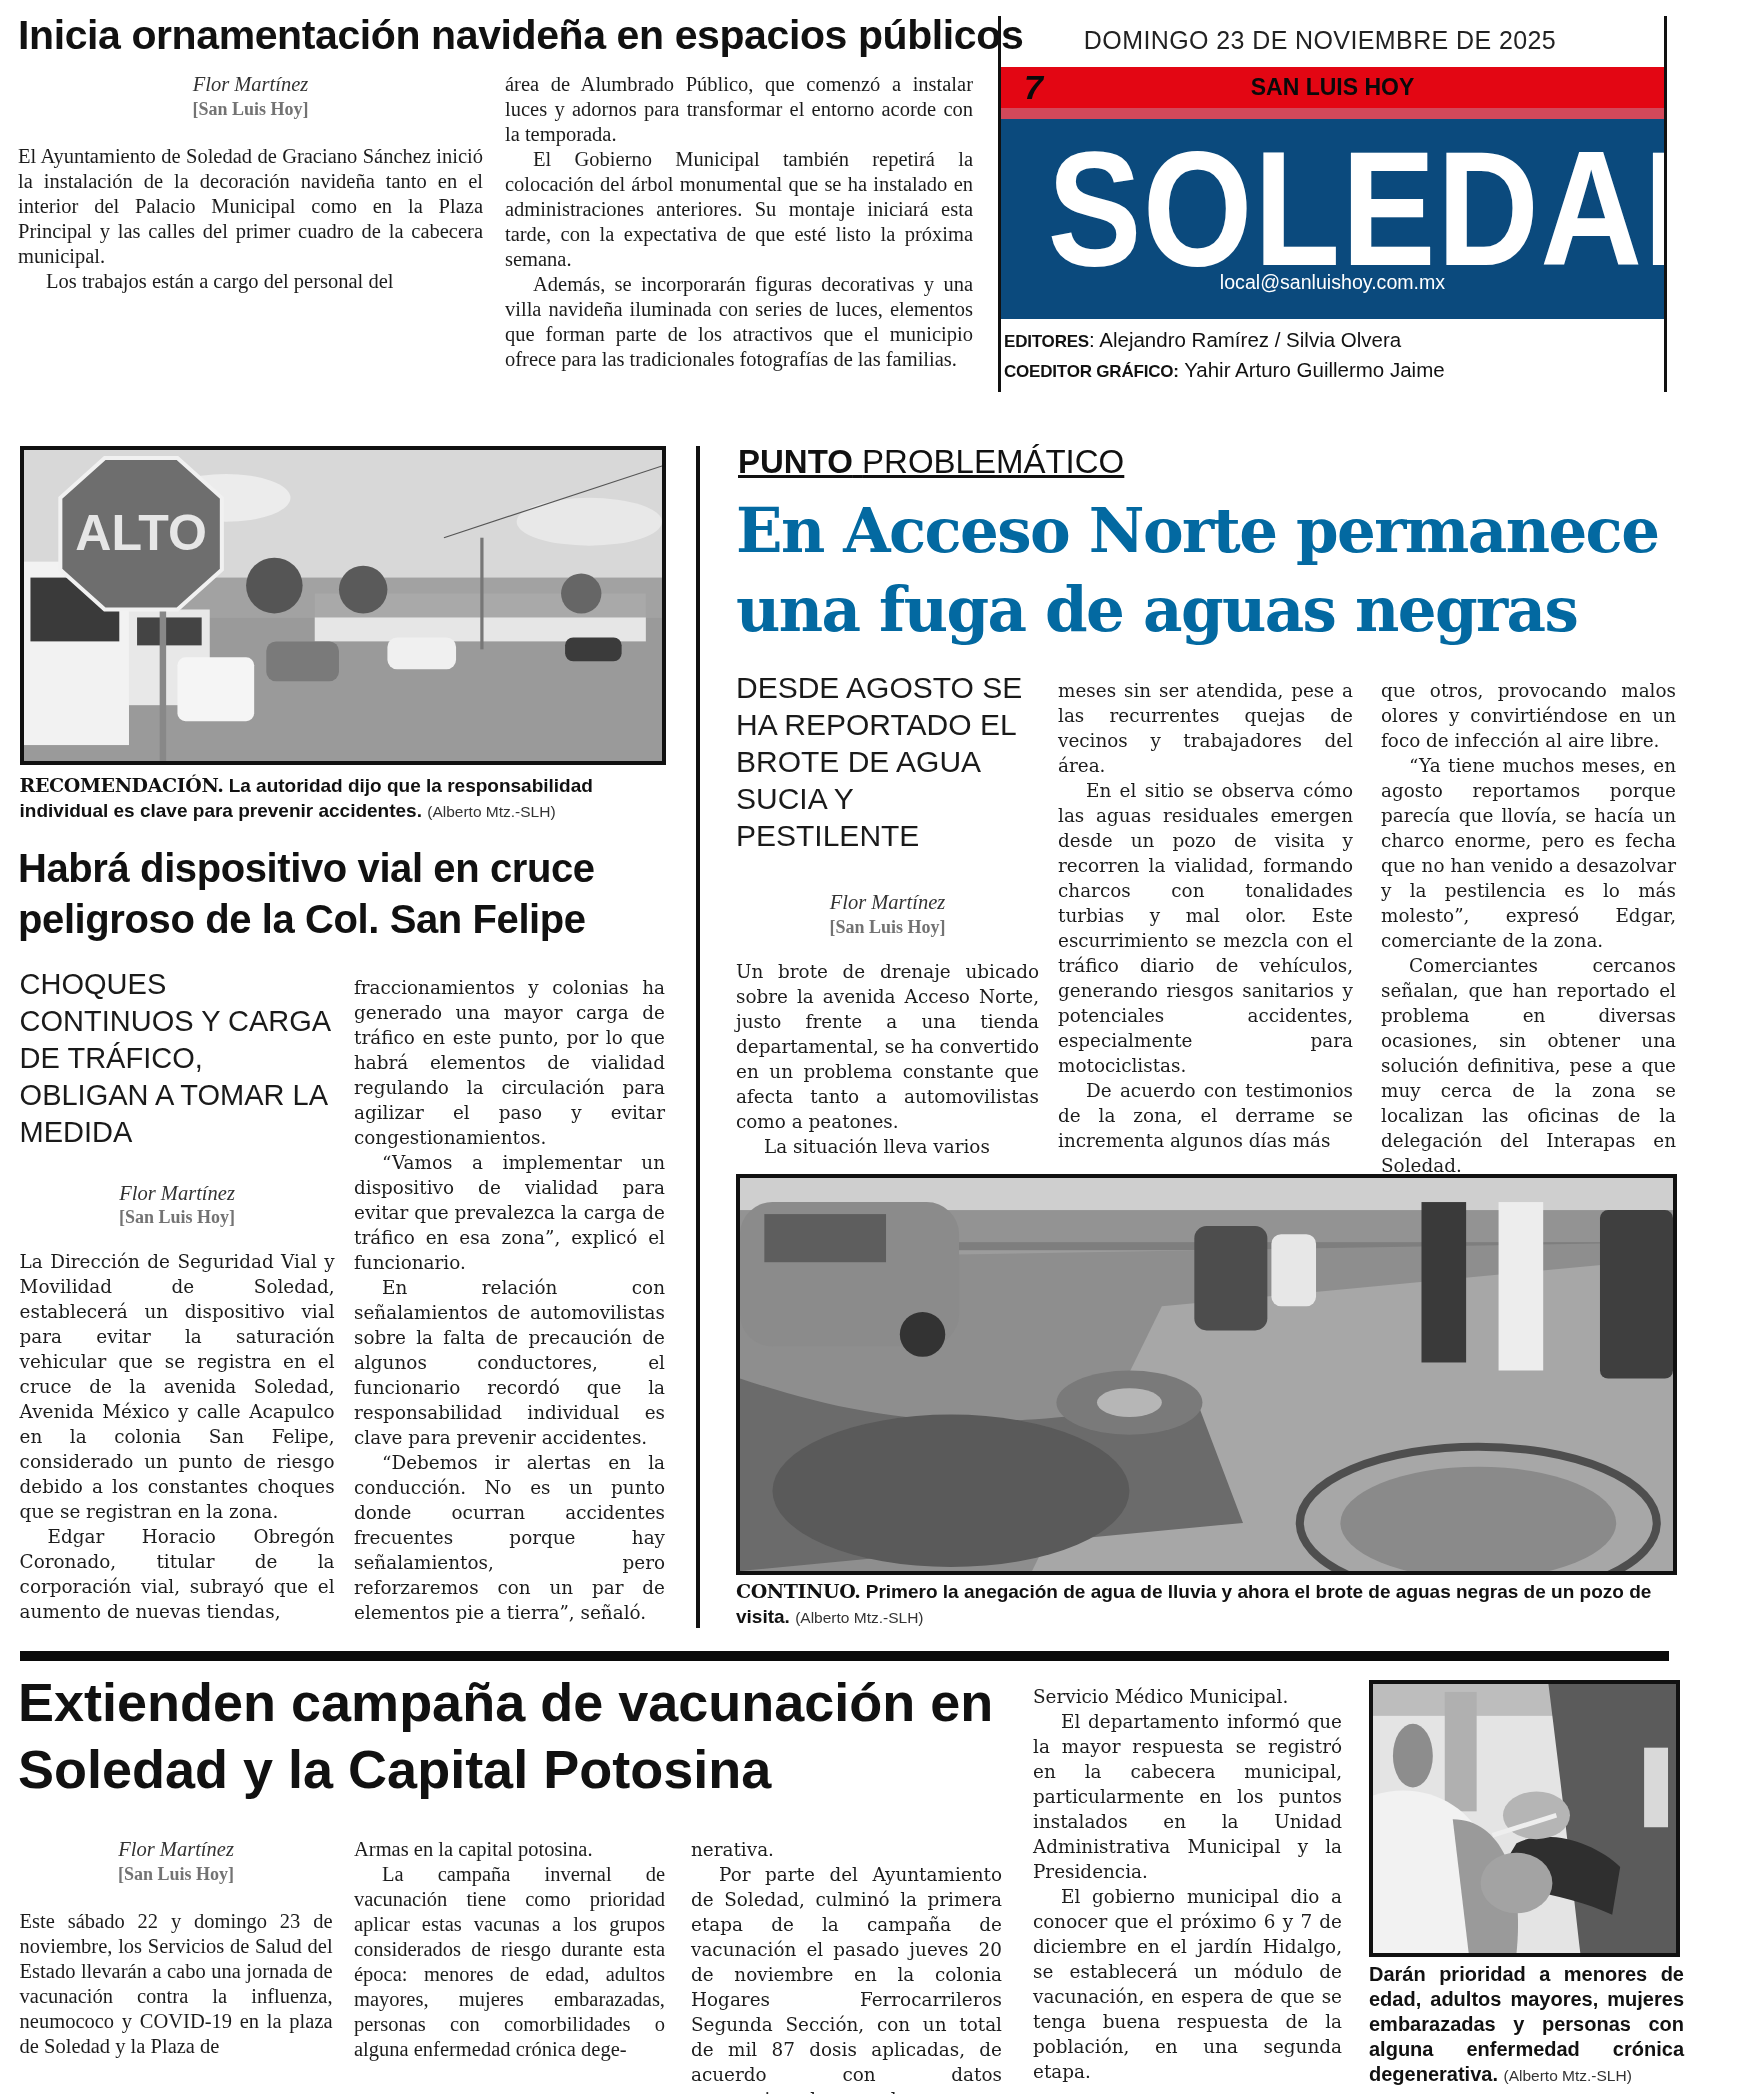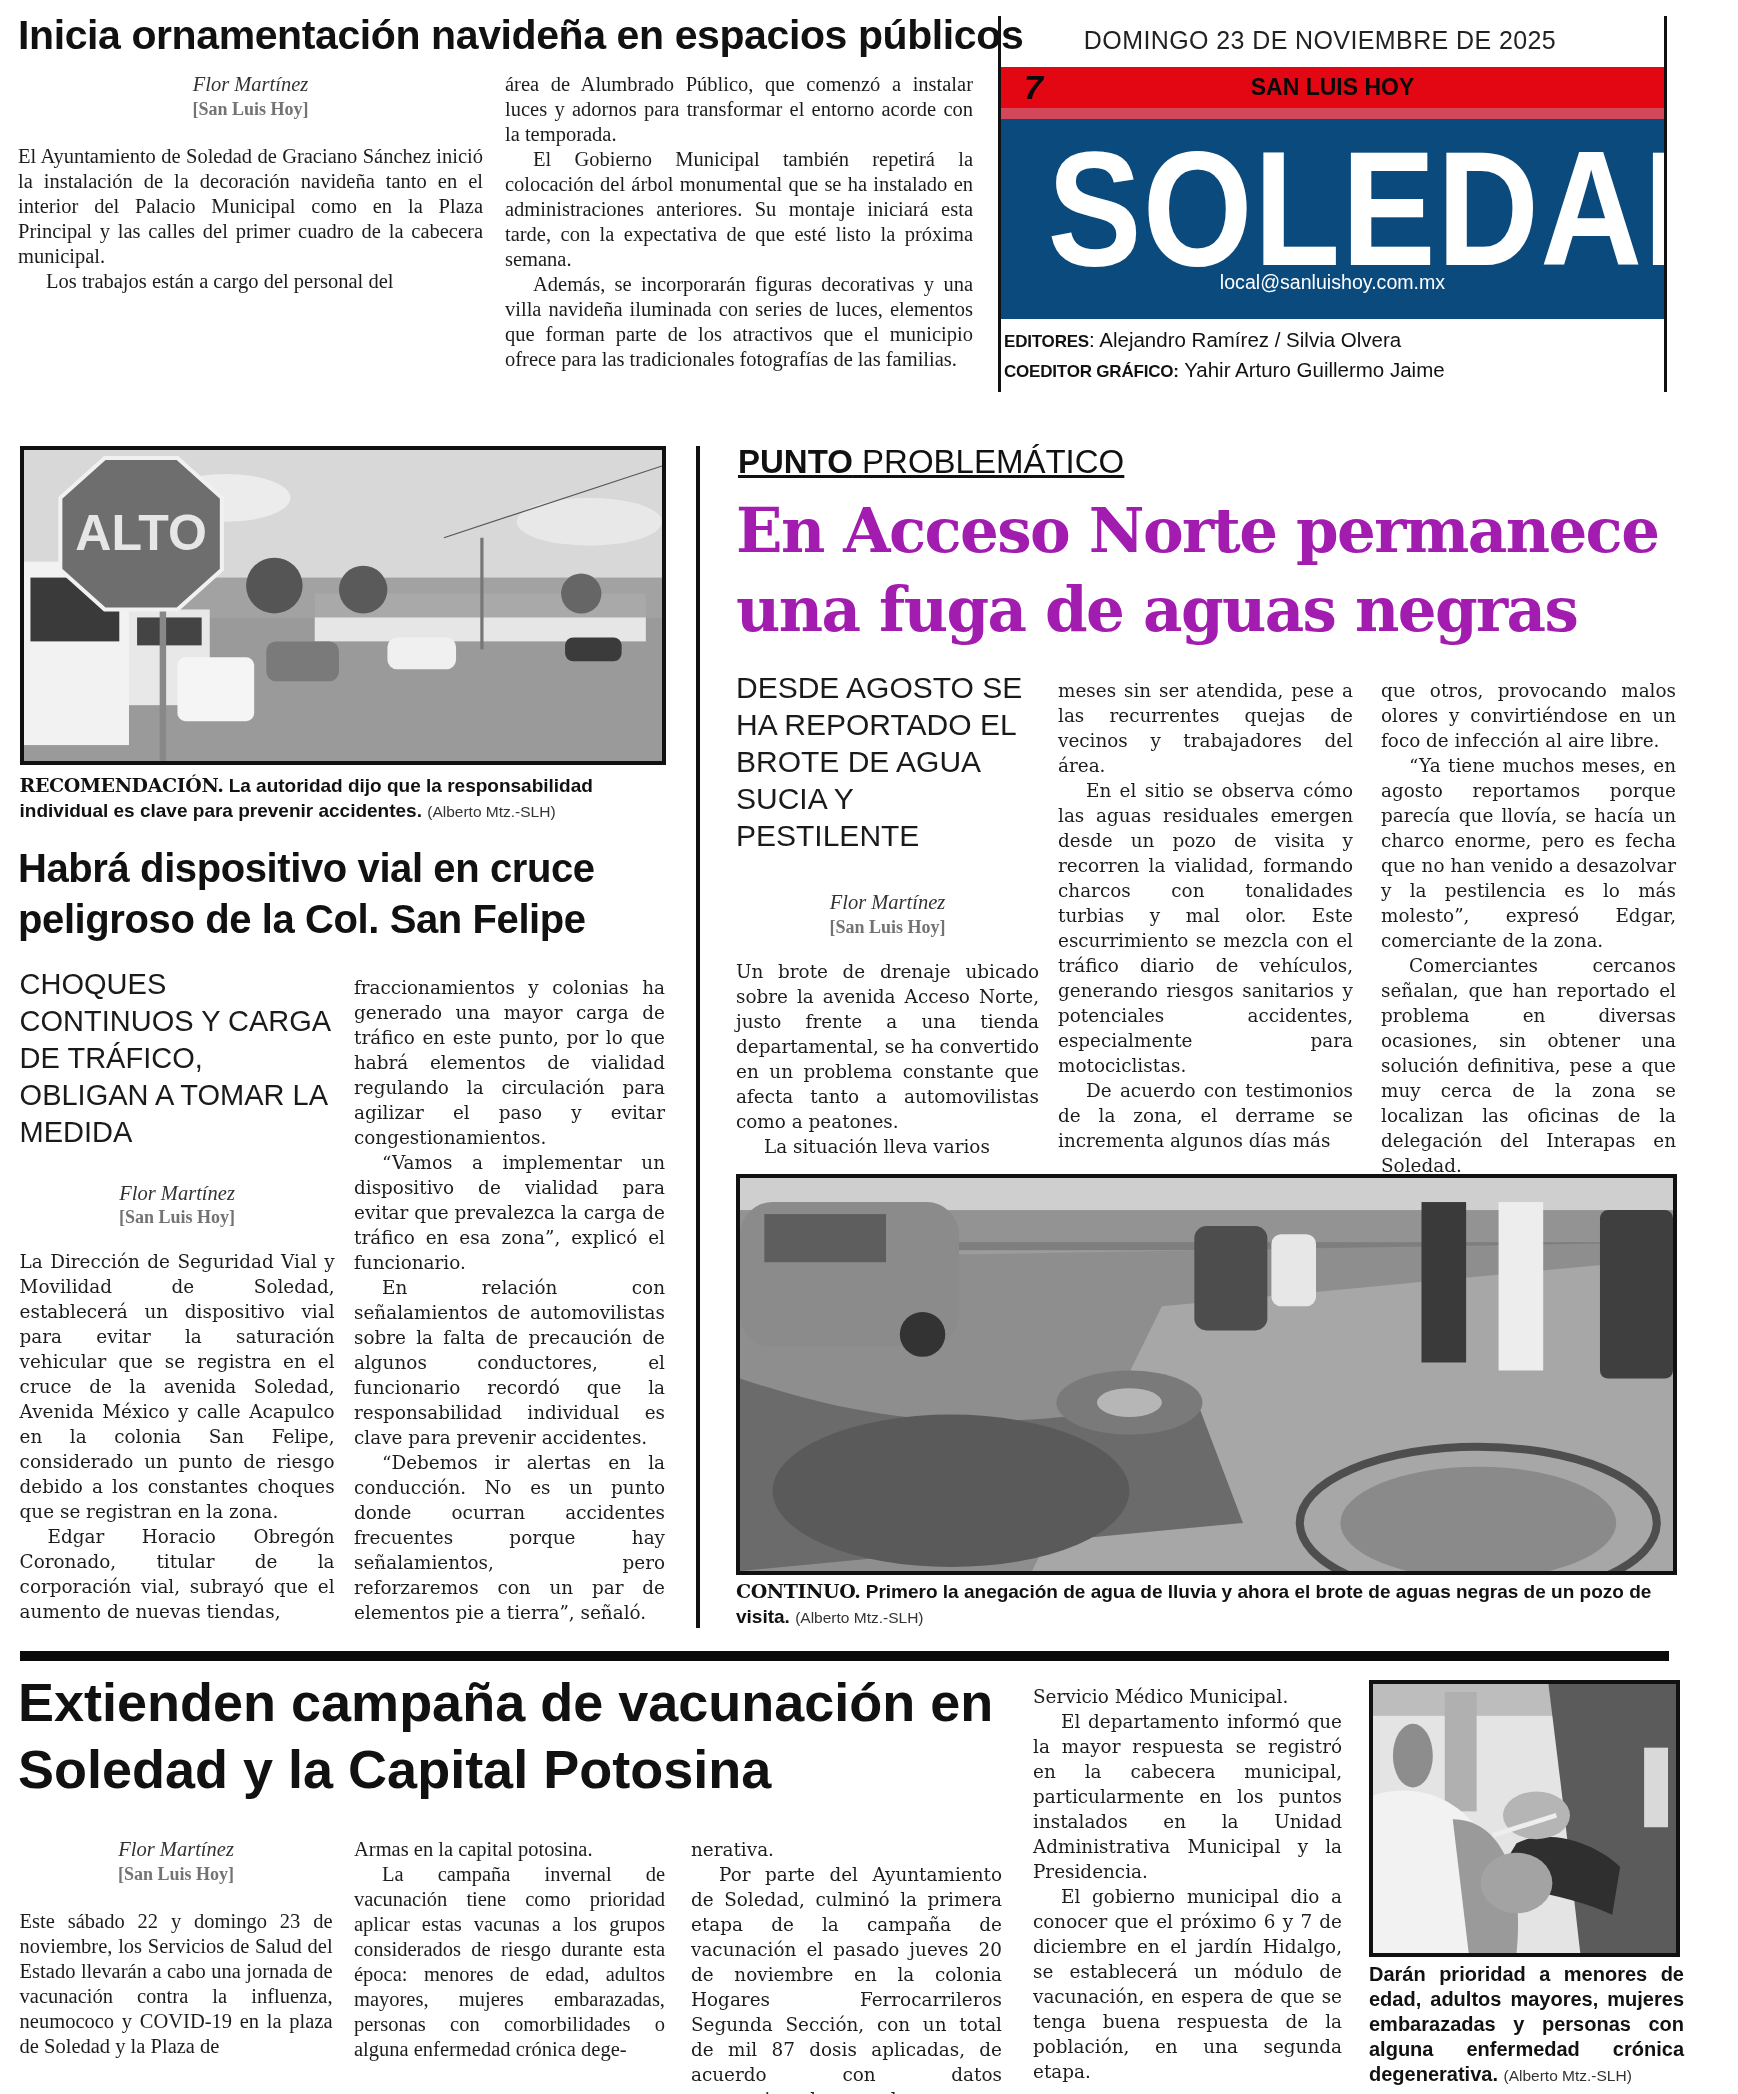--- a/index.html
+++ b/index.html
@@ -3,21 +3,21 @@
 <meta charset="utf-8">
 <style>
   * { box-sizing: border-box; margin: 0; padding: 0; }
   html, body { width: 1739px; height: 2095px; background: #ffffff; overflow: hidden; }
   body { position: relative; color: #1a1a1a; font-family: "DejaVu Serif", serif; }
 
   .abs { position: absolute; }
 
   
   .hl-sans { font-family: "Liberation Sans", sans-serif; font-weight: 700; color: #111; letter-spacing: -0.4px; }
-  .hl-slab { font-family: "DejaVu Serif", serif; font-weight: 900; color: #a21caf; letter-spacing: -1.6px; }
+  .hl-slab { font-family: "DejaVu Serif", serif; font-weight: 900; color: #0369a1; letter-spacing: -1.6px; }
 
   
   .body-col { font-family: "DejaVu Serif", serif; font-size: 18.4px; line-height: 25px; color: #1c1c1c; text-align: justify; }
   .body-col.narrow { font-family: "Liberation Serif", serif; font-size: 20.5px; line-height: 25px; }
   .body-col p { text-indent: 28px; }
   .body-col p.noindent { text-indent: 0; }
 
   .byline { text-align: center; font-family: "Liberation Serif", serif; }
   .byline .name { font-style: italic; font-size: 20.5px; line-height: 24.5px; color: #333; }
   .byline .outlet { font-weight: 700; font-size: 18px; line-height: 24.5px; color: #737373; }

